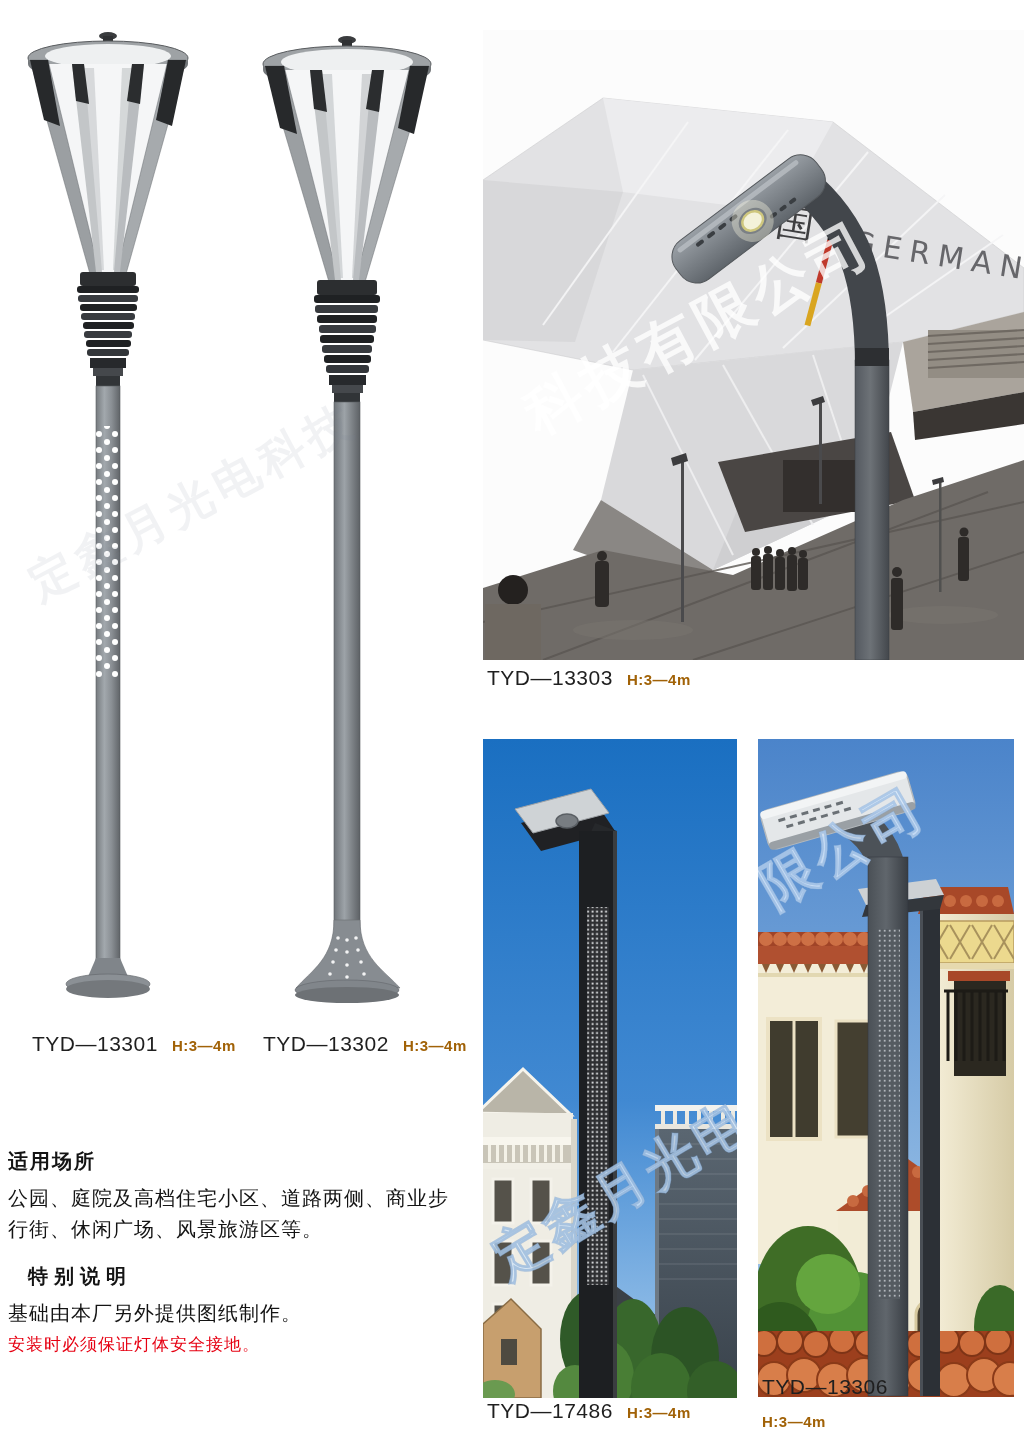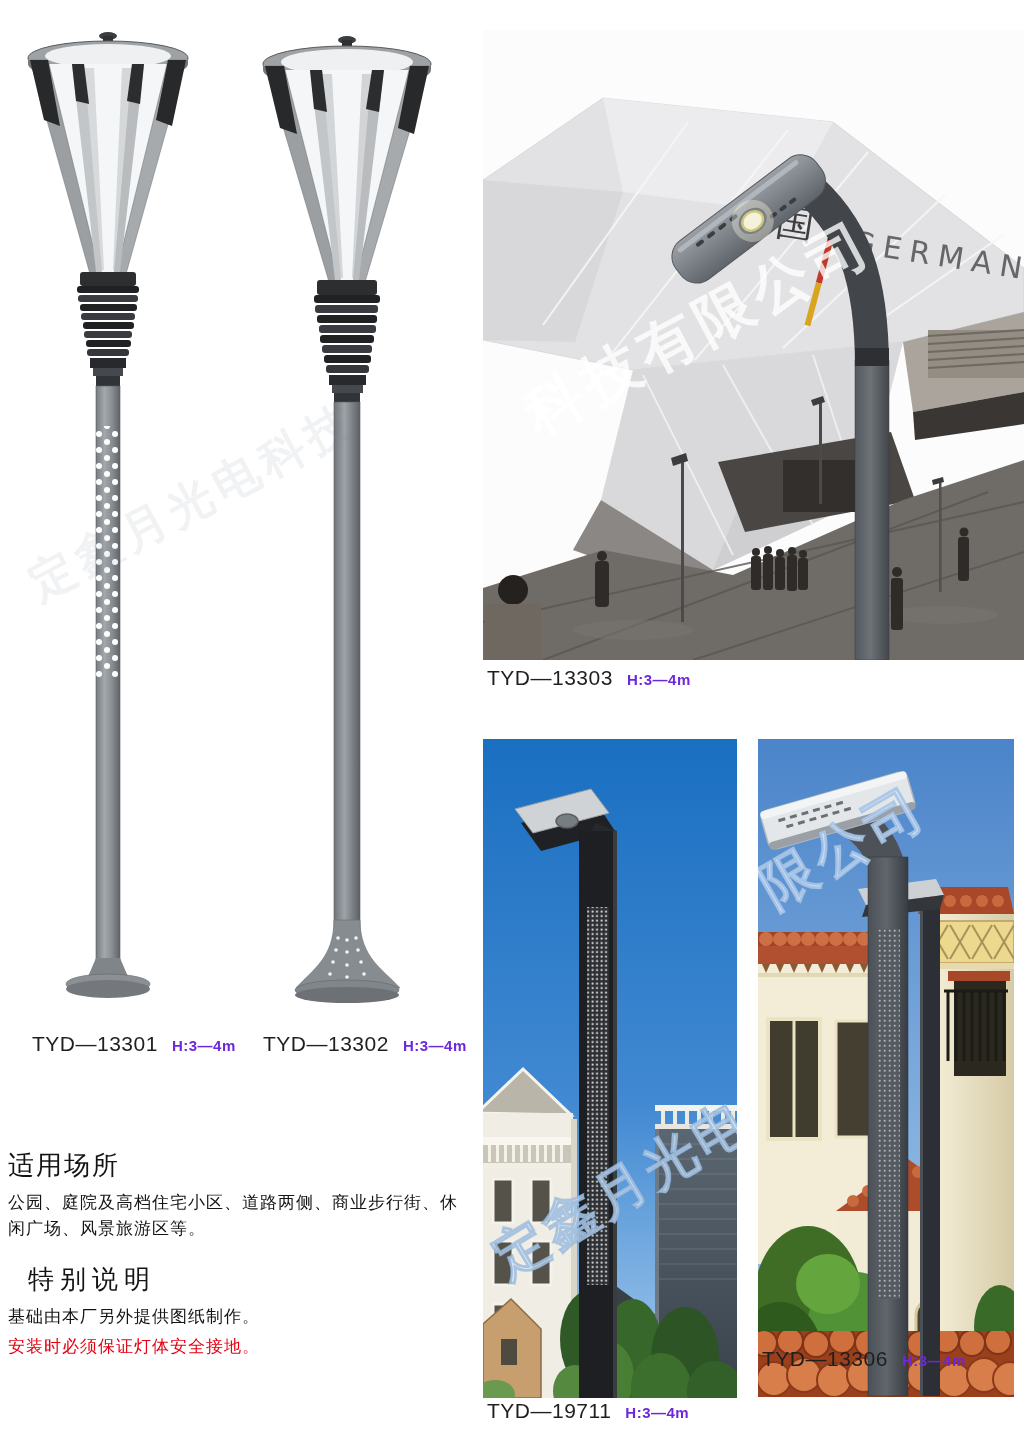--- a/index.html
+++ b/index.html
@@ -2,27 +2,27 @@
 <html><head>
 <meta charset="utf-8">
 <style>
   html,body{margin:0;padding:0;background:#ffffff;}
   .page{position:relative;width:1024px;height:1430px;background:#ffffff;overflow:hidden;
         font-family:"Liberation Sans",sans-serif;}
   .abs{position:absolute;}
   
   .label-row{position:absolute;display:flex;align-items:baseline;gap:14px;white-space:nowrap;}
   .code{font-size:21px;font-weight:normal;color:#1f1f1f;letter-spacing:0.5px;}
-  .hval{font-size:15px;font-weight:bold;color:#6d28d9;letter-spacing:0.5px;}
+  .hval{font-size:15px;font-weight:bold;color:#a16207;letter-spacing:0.5px;}
   
   .textblock{position:absolute;left:8px;top:1148px;width:458px;
              font-family:"DejaVu Serif","Liberation Serif",serif;color:#141414;}
-  .sec-title{font-size:26px;letter-spacing:2px;font-weight:400;margin:0 0 8px 0;}
+  .sec-title{font-size:20px;letter-spacing:2px;font-weight:700;margin:0 0 8px 0;}
   .sec-title.wide{letter-spacing:6px;margin-left:20px;}
-  .sec-body{font-size:17px;line-height:1.55;letter-spacing:1px;margin:0 0 18px 0;font-family:Liberation Mono, monospace;}
+  .sec-body{font-size:20px;line-height:1.55;letter-spacing:1px;margin:0 0 18px 0;}
   .sec-body.tight{margin:0 0 2px 0;}
   .warning{font-size:17px;line-height:1.55;letter-spacing:1px;margin:0;}
   
   .left-watermark{position:absolute;left:18px;top:560px;font-size:46px;font-weight:bold;
     color:rgba(120,132,148,0.10);transform:rotate(-28deg);transform-origin:left top;
     letter-spacing:6px;pointer-events:none;}
   .photo{position:absolute;}
   svg{display:block;}
 </style>
 </head>
@@ -547,24 +547,24 @@
             <rect x="-4" y="0" width="7" height="3"></rect>
               <rect x="8" y="0" width="7" height="3"></rect>
           </g>
         </g>
       </g>
       <text transform="translate(16,170) rotate(-30)" font-size="56" font-weight="bold" letter-spacing="4" fill="rgba(215,232,250,0.85)" stroke="rgba(130,170,215,0.5)" stroke-width="1" font-family="DejaVu Sans, sans-serif">限公司</text>
     </svg>
   </div>
 
   <div class="label-row" style="left:487px;top:1399px;">
-    <span class="code">TYD—19711</span>
+    <span class="code">TYD—17486</span>
     <span class="hval">H:3—4m</span>
   </div>
-  <div class="label-row" style="left:762px;top:1347px;">
+  <div class="label-row" style="left:762px;top:1375px;flex-direction:column;">
     <span class="code">TYD—13306</span>
     <span class="hval">H:3—4m</span>
   </div>
 
   <div class="textblock">
     <p class="sec-title">适用场所</p>
     <p class="sec-body">公园、庭院及高档住宅小区、道路两侧、商业步行街、休闲广场、风景旅游区等。</p>
     <p class="sec-title wide">特别说明</p>
     <p class="sec-body tight">基础由本厂另外提供图纸制作。</p>
     <p class="warning" id="warning-line" style="color: rgb(230, 0, 18);">安装时必须保证灯体安全接地。</p>

